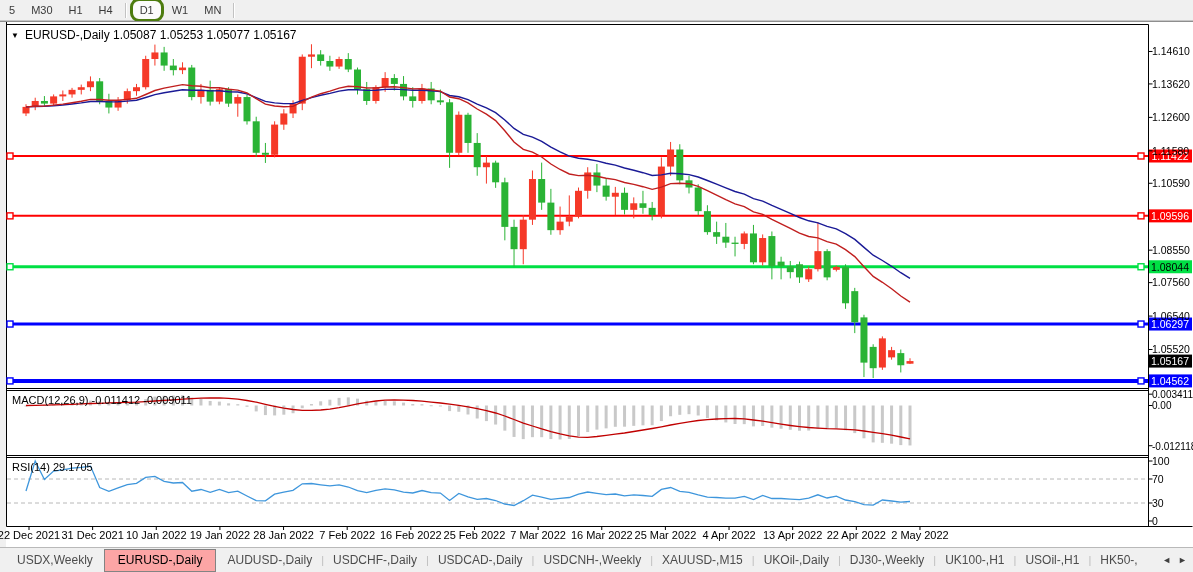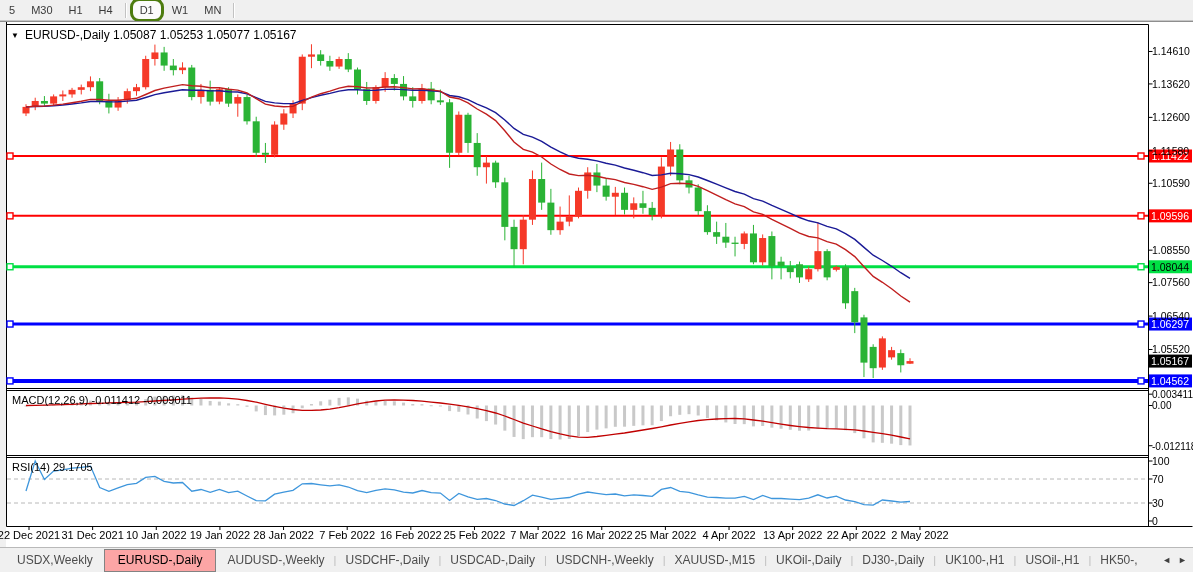--- a/index.html
+++ b/index.html
@@ -440,33 +440,33 @@
       <line x1="856.32" y1="505.5" x2="856.32" y2="509" stroke="#000"></line>
       <text x="856.32" y="518" text-anchor="middle" font-size="11" fill="#000">22 Apr 2022</text>
       <line x1="919.96" y1="505.5" x2="919.96" y2="509" stroke="#000"></line>
       <text x="919.96" y="518" text-anchor="middle" font-size="11" fill="#000">2 May 2022</text>
     </svg>
 </div>
 
 <div class="tabbar" id="tabbar">
     <div class="tab">USDX,Weekly</div>
     <div class="tab active">EURUSD-,Daily</div>
-    <div class="tab">AUDUSD-,Weekly</div>
+    <div class="tab">AUDUSD-,Daily</div>
     <span class="tab-sep">|</span>
     <div class="tab">USDCHF-,Daily</div>
     <span class="tab-sep">|</span>
     <div class="tab">USDCAD-,Daily</div>
     <span class="tab-sep">|</span>
     <div class="tab">USDCNH-,Weekly</div>
     <span class="tab-sep">|</span>
     <div class="tab">XAUUSD-,M15</div>
     <span class="tab-sep">|</span>
     <div class="tab">UKOil-,Daily</div>
     <span class="tab-sep">|</span>
-    <div class="tab">DJ30-,Daily</div>
+    <div class="tab">DJ30-,Weekly</div>
     <span class="tab-sep">|</span>
     <div class="tab">UK100-,H1</div>
     <span class="tab-sep">|</span>
     <div class="tab">USOil-,H1</div>
     <span class="tab-sep">|</span>
     <div class="tab">HK50-,</div>
     <div class="tab-arrows">
       <span>◄</span>
       <span>►</span>
     </div>

